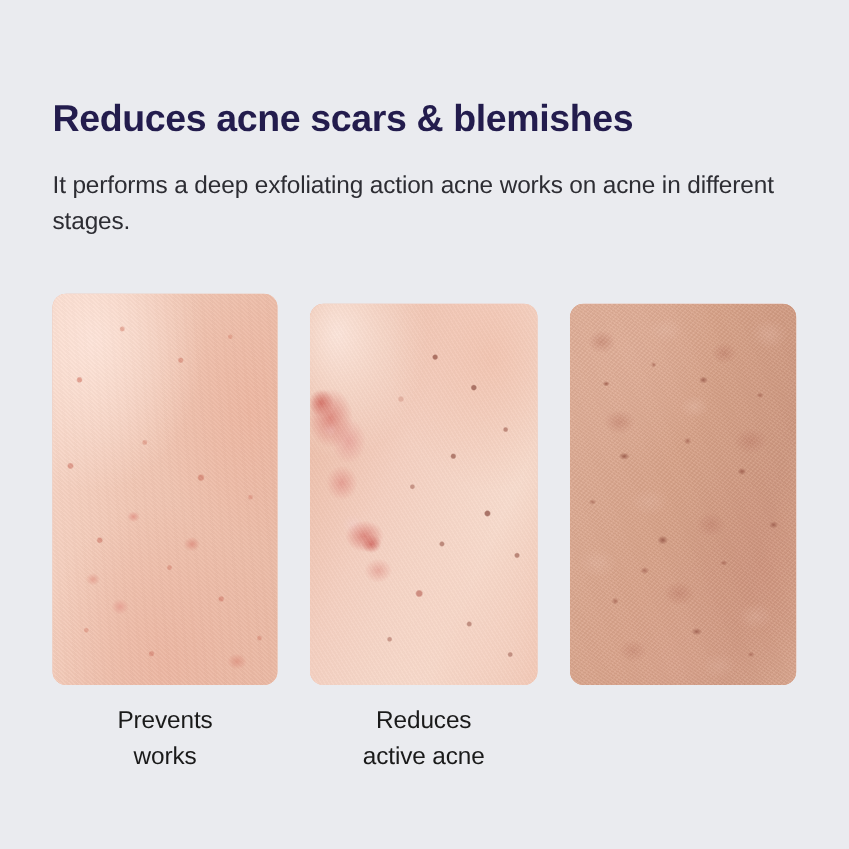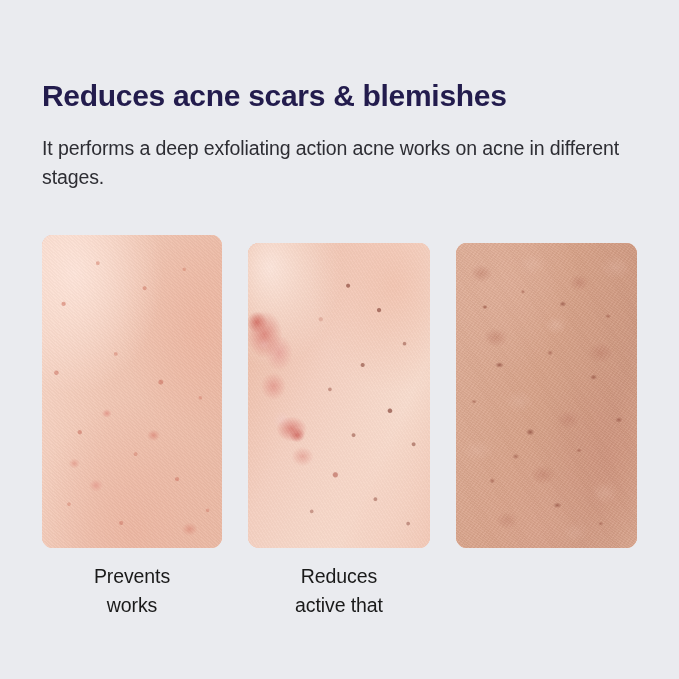--- a/index.html
+++ b/index.html
@@ -260,18 +260,18 @@
       <div class="skin skin-3"></div>
     </div>
 
     <div class="caption caption-1">
       <span class="cap-line">Prevents</span>
       <span class="cap-line">works</span>
     </div>
 
     <div class="caption caption-2">
       <span class="cap-line">Reduces</span>
-      <span class="cap-line">active that</span>
+      <span class="cap-line">active acne</span>
     </div>
 
 
   </div>
 </div>
 
 </body></html>

